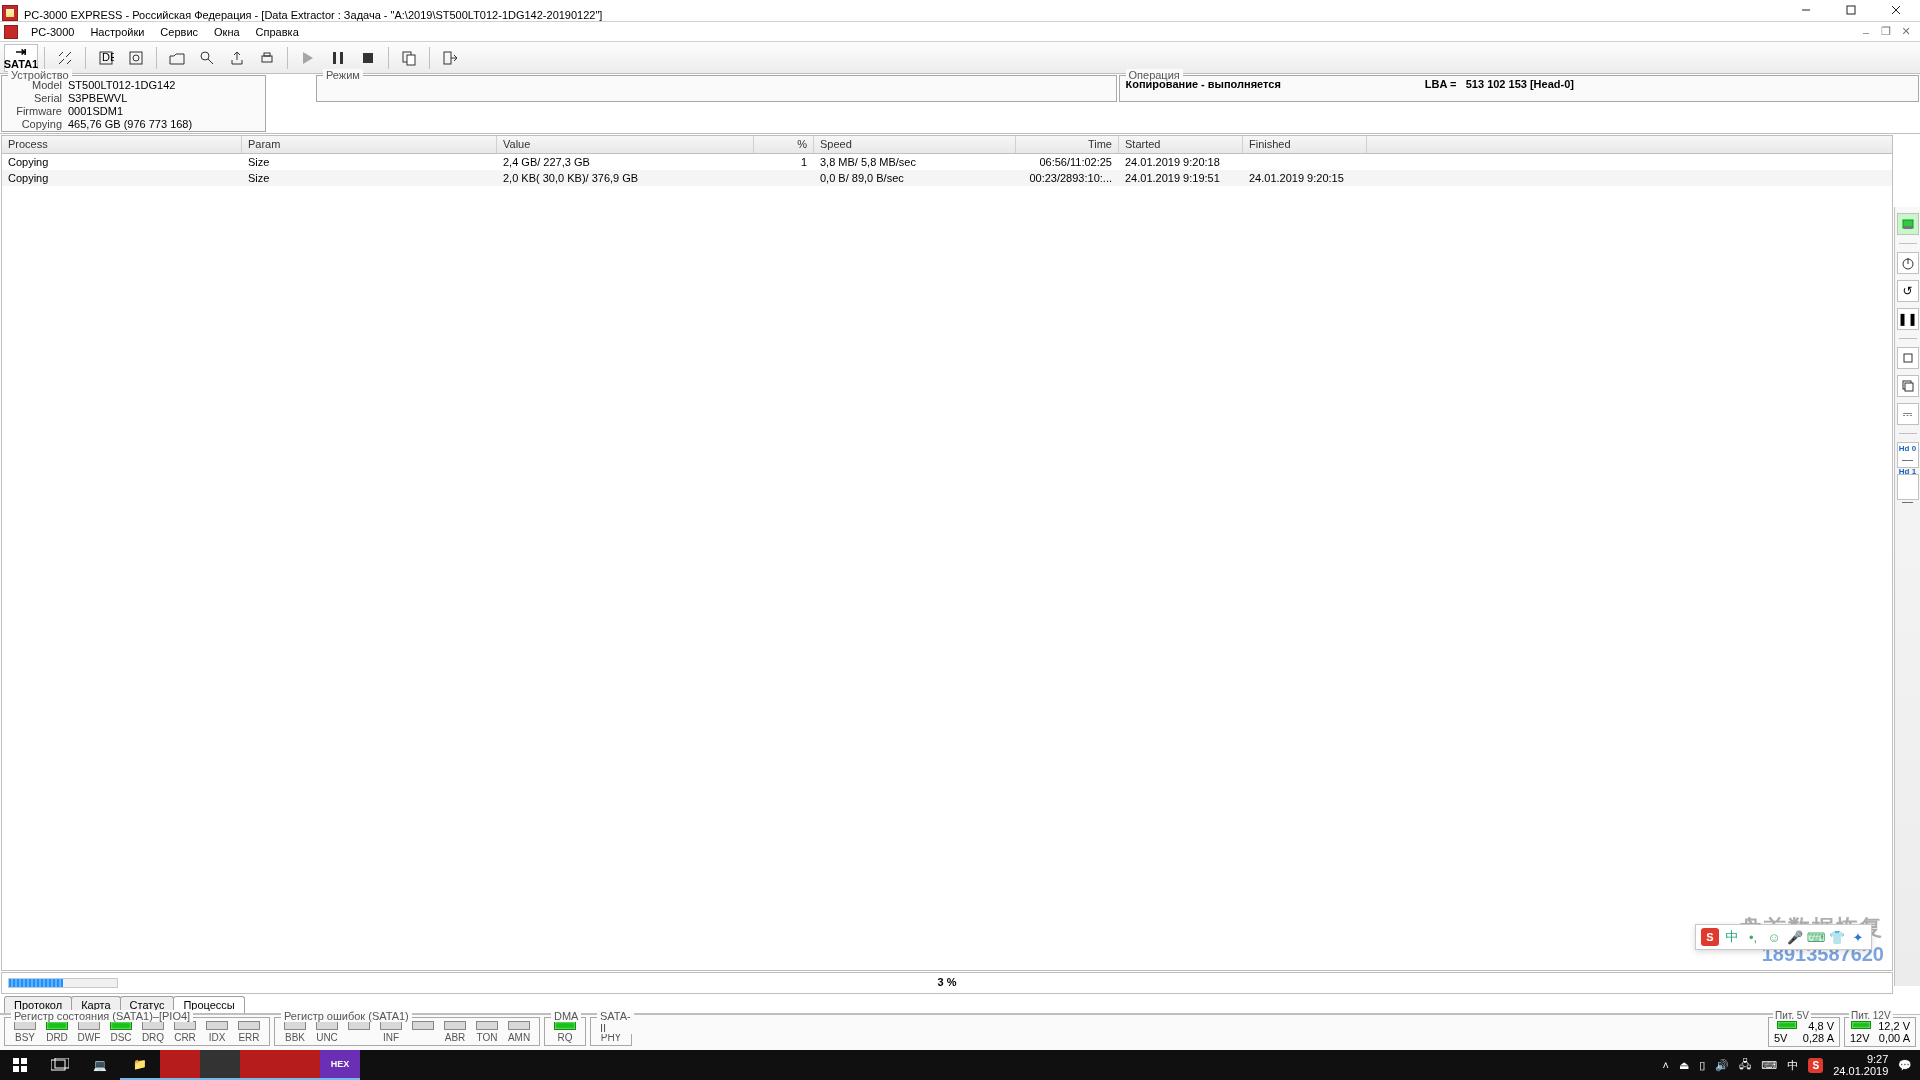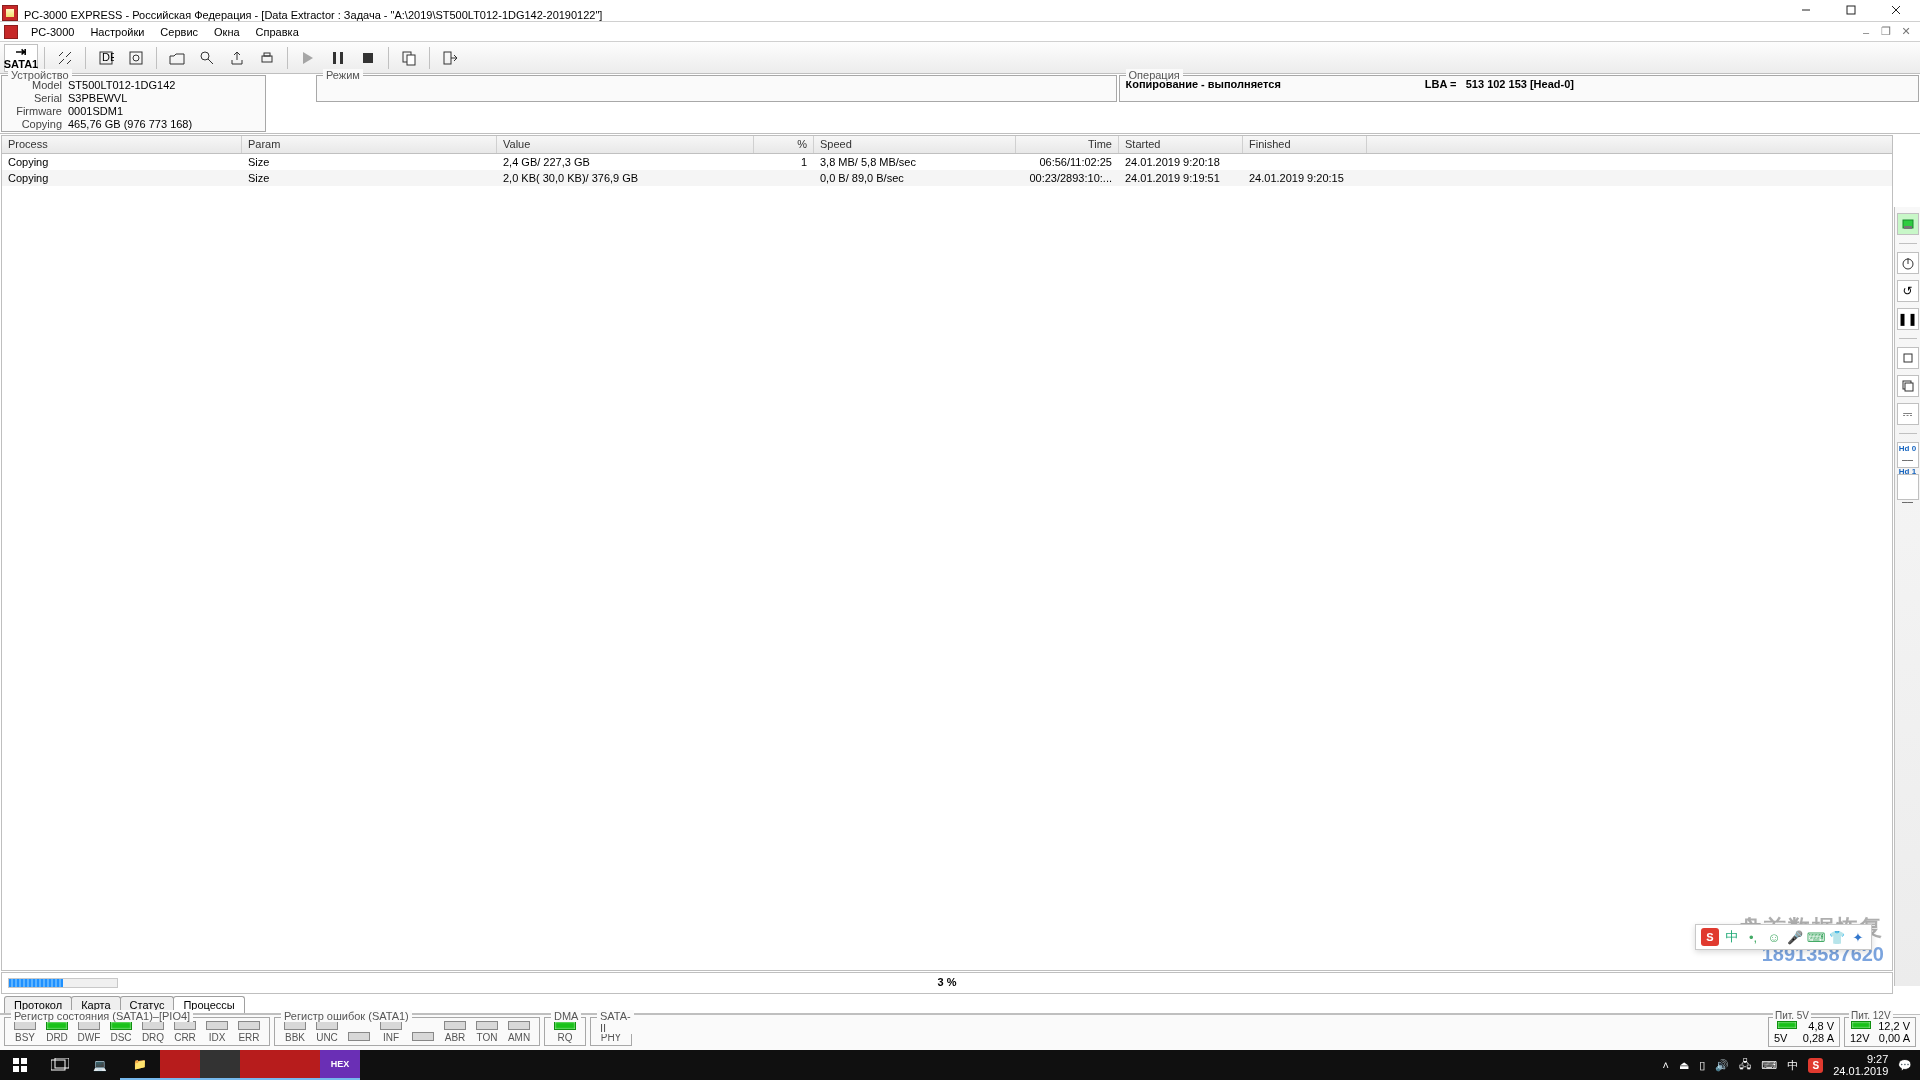--- a/index.html
+++ b/index.html
@@ -320,21 +320,21 @@
               <div class="reg-lbl">IDX</div>
             </div>
             <div class="reg-cell">
               <div class="led"></div>
               <div class="reg-lbl">ERR</div>
             </div>
           </div>
       </div>
       <div class="reg-group">
         <div class="legend">Регистр ошибок   (SATA1)</div>
-        <div id="reg-error" style="display:flex; gap:4px;align-items:flex-end;">
+        <div id="reg-error" style="display:flex; gap:4px;">
             <div class="reg-cell">
               <div class="led"></div>
               <div class="reg-lbl">BBK</div>
             </div>
             <div class="reg-cell">
               <div class="led"></div>
               <div class="reg-lbl">UNC</div>
             </div>
             <div class="reg-cell">
               <div class="led"></div>

